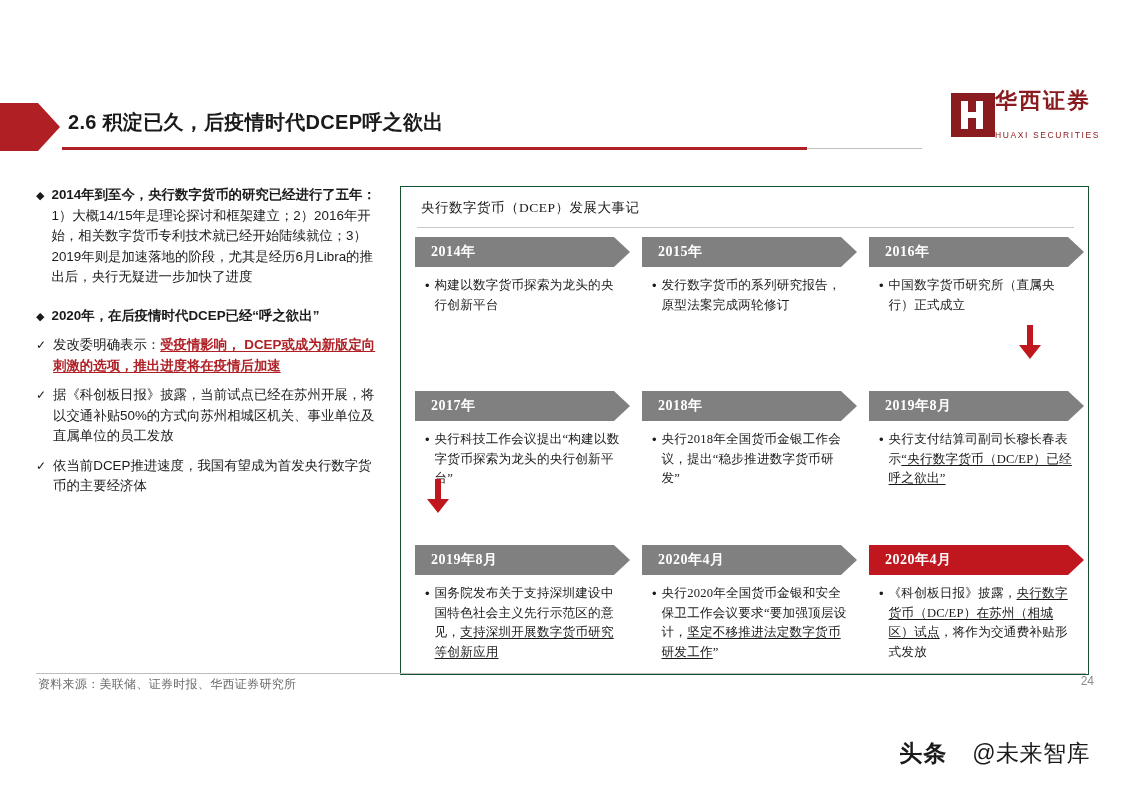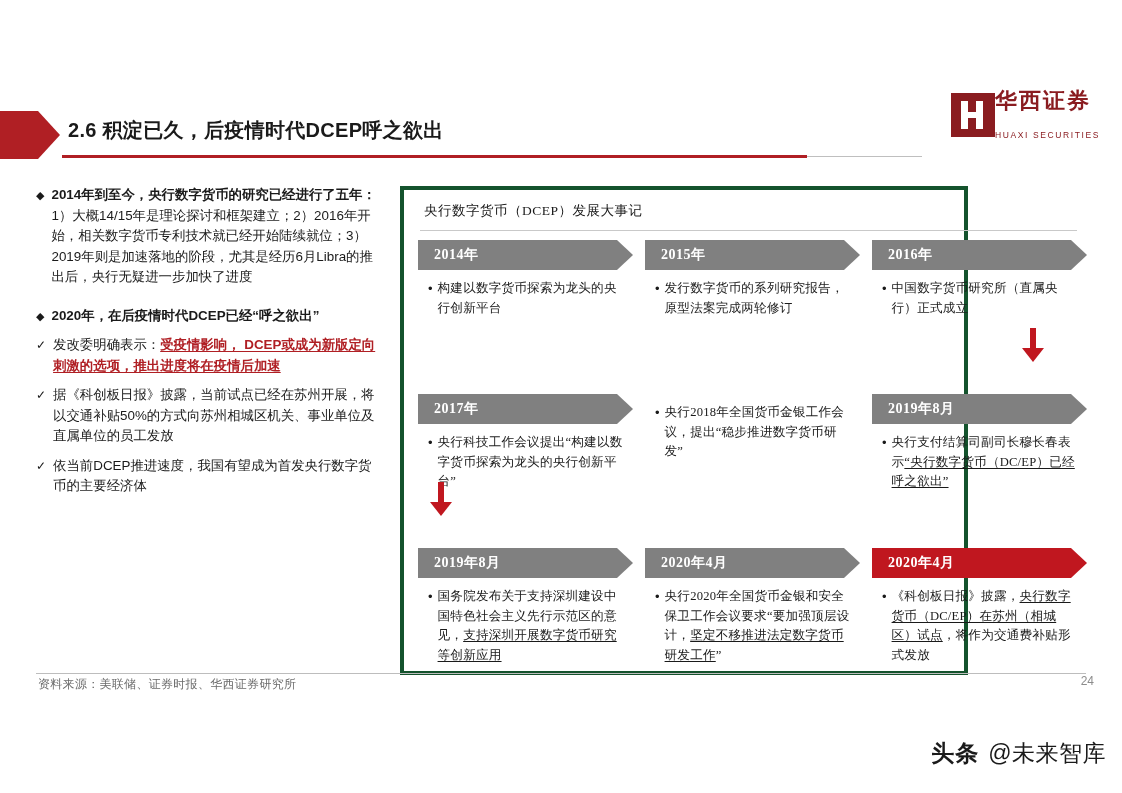--- a/index.html
+++ b/index.html
@@ -18,21 +18,21 @@
     position: absolute;
     left: 0; top: 0;
     width: 1122px; height: 700px;
     background: #ffffff;
   }
 
   
   .header-bar {
     position: absolute;
     left: 0; top: 103px;
-    width: 1122px; height: 48px; margin-top: 8px;
+    width: 1122px; height: 48px;
   }
   .header-chevron {
     position: absolute;
     left: 0; top: 0;
     width: 60px; height: 48px;
     background: #b01f24;
     clip-path: polygon(0 0, 38px 0, 60px 24px, 38px 48px, 0 48px);
   }
   .header-title {
     position: absolute;
@@ -137,23 +137,23 @@
     color: #b01f24;
     font-weight: bold;
     text-decoration: underline;
     text-underline-offset: 2px;
   }
 
   
   .panel {
     position: absolute;
     left: 400px; top: 186px;
-    width: 568px; height: 489px;
+    width: 689px; height: 489px;
     background: #ffffff;
-    border: 4px solid #14532d;
+    border: 1px solid #14532d;
   }
   .panel-title {
     position: absolute;
     left: 20px; top: 12px;
     font-family: "Liberation Serif", serif;
     font-size: 13.5px;
     color: #1a1a1a;
     letter-spacing: .5px;
   }
   .panel-title-rule {
@@ -248,24 +248,24 @@
     color: #8c8c8c;
   }
   .footer-bar {
     position: absolute;
     left: 0; top: 693px;
     width: 1122px; height: 100px;
     background: #ffffff;
   }
   .watermark {
     position: absolute;
-    right: 16px; top: 738px;
+    right: 32px; top: 738px;
     display: flex;
     align-items: center;
-    gap: 9px;
+    gap: 25px;
   }
   .wm-logo {
     font-size: 23px;
     font-weight: bold;
     color: #1a1a1a;
     letter-spacing: 1px;
   }
   .wm-text {
     font-size: 23px;
     color: #1a1a1a;
@@ -384,20 +384,23 @@
           </div>
         </div>
 
         <div style="position:absolute; left:12px; top:88px; width:22px; height:34px;">
           <div class="arrow-stem" style="left:8px; top:0; width:6px; height:22px;"></div>
           <div class="arrow-head" style="left:0; top:20px;"></div>
         </div>
       </div>
 
       <div class="cell">
+        <div class="chev">
+          <span class="chev-label">2018年</span>
+        </div>
         <div class="cell-body">
           <div class="item">
             <span class="dot">•</span>
             <span class="itxt">央行2018年全国货币金银工作会议，提出“稳步推进数字货币研发”</span>
           </div>
         </div>
       </div>
 
       <div class="cell">
         <div class="chev">

